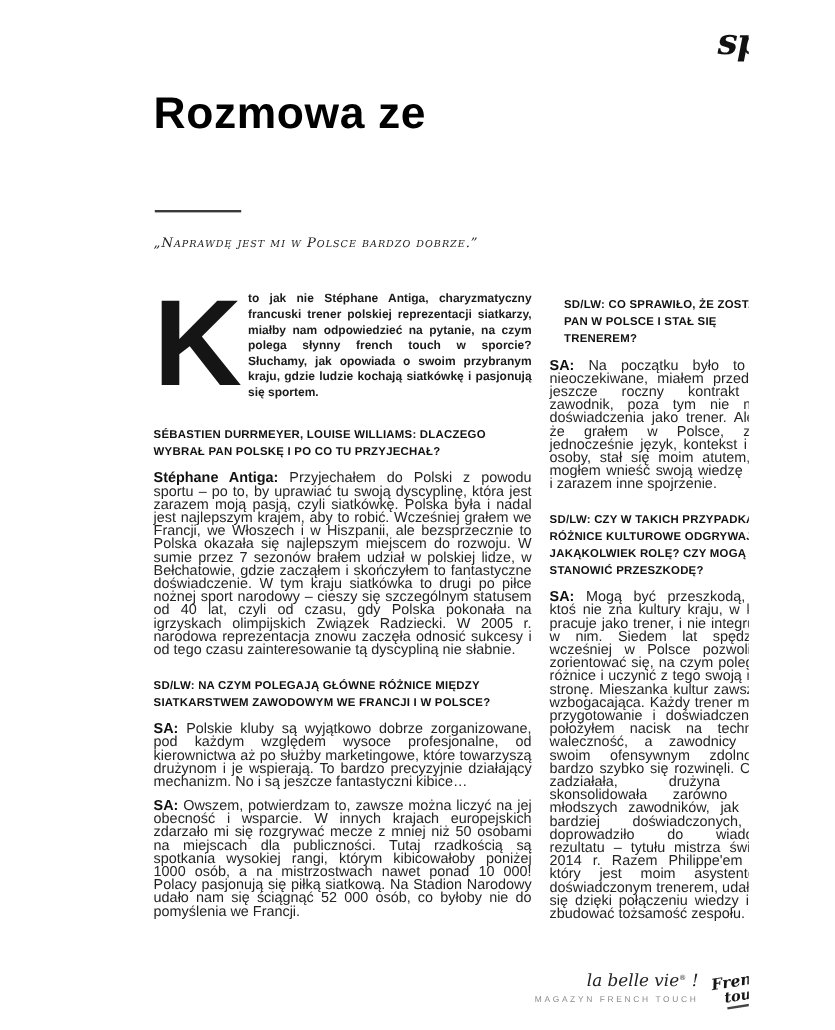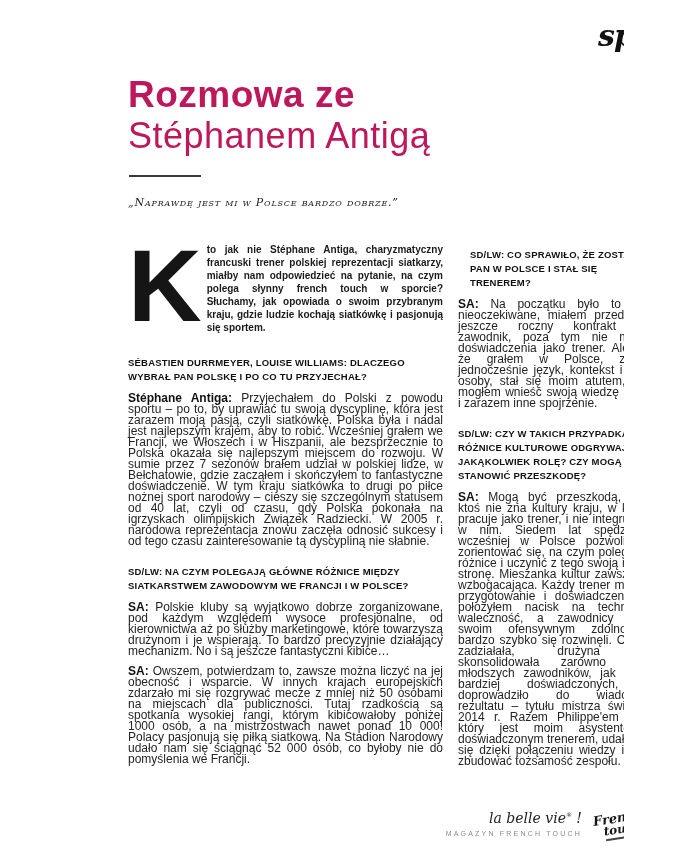--- a/index.html
+++ b/index.html
@@ -11,21 +11,21 @@
   .sport-logo{
     position:absolute;top:18px;left:598px;
     font-family:"DejaVu Serif",serif;font-style:italic;font-weight:700;
     font-size:30px;color:#111;letter-spacing:-1px;display:flex;align-items:center;
   }
   .cocarde{
     display:inline-block;width:19px;height:19px;border-radius:50%;
     margin:4px 1px 0 2px;flex:0 0 auto;
   }
   
-  .title{position:absolute;left:128px;top:74px;color:#be185d;}
+  .title{position:absolute;left:128px;top:74px;color:#000000;}
   .title .l1{font-size:37px;font-weight:700;line-height:41px;letter-spacing:0.5px;}
   .title .l2{font-size:36px;font-weight:400;line-height:41px;letter-spacing:0.5px;}
   .title-rule{position:absolute;left:129px;top:175px;width:72px;height:2px;background:#3a3a3a;}
   
   .quote{
     position:absolute;left:128px;top:196px;width:540px;
     font-family:"DejaVu Serif",serif;font-style:italic;
     font-variant-caps:small-caps;font-size:11px;letter-spacing:0.8px;color:#222;
   }
   
@@ -73,21 +73,20 @@
 <div class="page">
 
   <div class="sport-logo">
     <span>sp</span>
     <span class="cocarde" style="background: radial-gradient(circle, rgb(32, 65, 139) 0px, rgb(32, 65, 139) 29%, rgb(255, 255, 255) 29%, rgb(255, 255, 255) 52%, rgb(206, 33, 48) 52%, rgb(206, 33, 48) 100%);"></span>
     <span>rt</span>
   </div>
 
   <div class="title">
     <div class="l1">Rozmowa ze</div>
-    <div class="l2">Stéphanem Antigą</div>
   </div>
 
   <div class="title-rule"></div>
 
   <div class="quote">„Naprawdę jest mi w Polsce bardzo dobrze.”</div>
 
   <div class="columns">
 
     <div class="col-left">
       <p class="lead"><span class="dropcap">K</span><span>to jak nie Stéphane Antiga, charyzmatyczny francuski trener polskiej reprezentacji siatkarzy, miałby nam odpowiedzieć na pytanie, na czym polega słynny french touch w sporcie? Słuchamy, jak opowiada o swoim przybranym kraju, gdzie ludzie kochają siatkówkę i pasjonują się sportem.</span></p>

